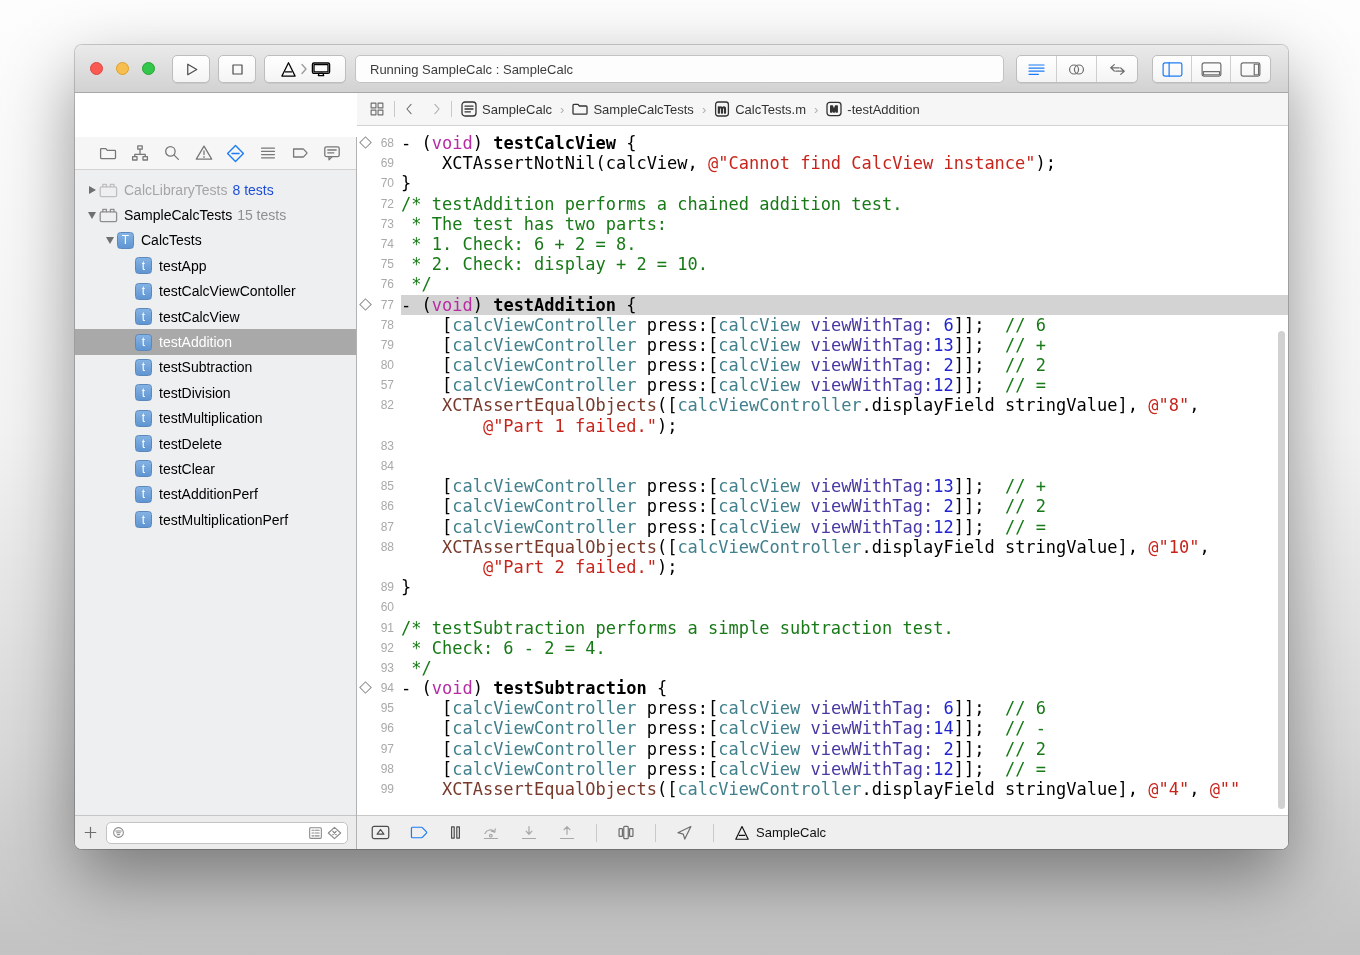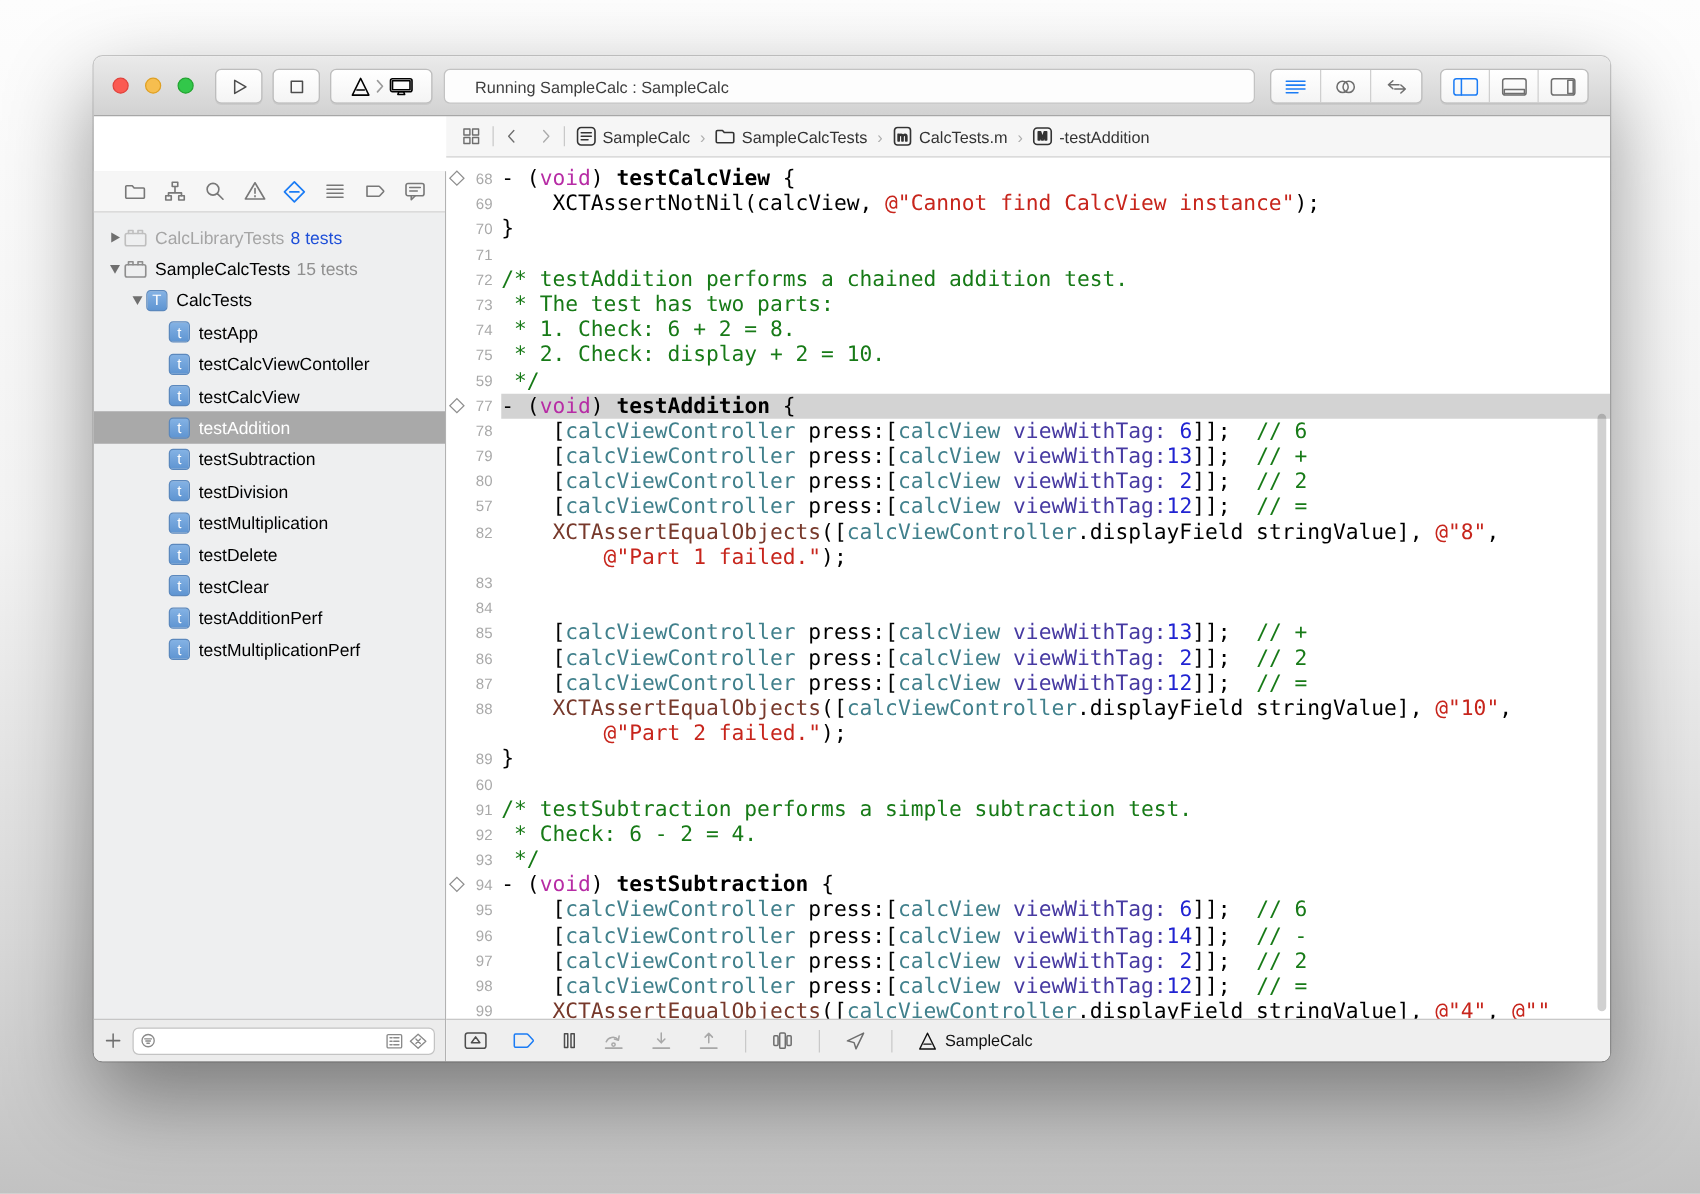--- a/index.html
+++ b/index.html
@@ -30,21 +30,21 @@
     background:linear-gradient(#fff,#f4f4f4); border:1px solid #bdbdbd;
     box-shadow:0 1px 0 rgba(0,0,0,.06);
     display:flex; align-items:center; justify-content:center;
   }
   .btn-run  { left:97px;  width:38px; }
   .btn-stop { left:143px; width:38px; }
   .btn-scheme { left:189px; width:82px; gap:3px; }
   .status-pill {
     position:absolute; left:280px; top:10px; width:649px; height:28px;
     background:#fdfdfd; border:1px solid #c3c3c3; border-radius:5px;
-    display:flex; align-items:center; padding-left:24px;
+    display:flex; align-items:center; padding-left:14px;
     font-size:13px; color:#3d3d3d;
   }
   .seg-group {
     position:absolute; top:10px; height:28px; display:flex;
     border:1px solid #bdbdbd; border-radius:5px; overflow:hidden;
     background:linear-gradient(#fff,#f4f4f4); box-shadow:0 1px 0 rgba(0,0,0,.06);
   }
   .seg-group .seg {
     width:40px; display:flex; align-items:center; justify-content:center;
     border-right:1px solid #cfcfcf;
@@ -480,41 +480,37 @@
             </div>
             <div class="cl">
               <div class="gut">69</div>
               <div class="codeln"><span class="c-p">    XCTAssertNotNil(calcView, </span><span class="c-str">@"Cannot find CalcView instance"</span><span class="c-p">);</span></div>
             </div>
             <div class="cl">
               <div class="gut">70</div>
               <div class="codeln"><span class="c-p">}</span></div>
             </div>
             <div class="cl">
-              <div class="gut">71</div>
-              <div class="codeln"></div>
-            </div>
-            <div class="cl">
               <div class="gut">72</div>
               <div class="codeln"><span class="c-cm">/* testAddition performs a chained addition test.</span></div>
             </div>
             <div class="cl">
               <div class="gut">73</div>
               <div class="codeln"><span class="c-cm"> * The test has two parts:</span></div>
             </div>
             <div class="cl">
               <div class="gut">74</div>
               <div class="codeln"><span class="c-cm"> * 1. Check: 6 + 2 = 8.</span></div>
             </div>
             <div class="cl">
               <div class="gut">75</div>
               <div class="codeln"><span class="c-cm"> * 2. Check: display + 2 = 10.</span></div>
             </div>
             <div class="cl">
-              <div class="gut">59</div>
+              <div class="gut">76</div>
               <div class="codeln"><span class="c-cm"> */</span></div>
             </div>
             <div class="cl hl">
               <div class="gut"><span class="dia"></span>77</div>
               <div class="codeln"><span class="c-p">- (</span><span class="c-kw">void</span><span class="c-p">) </span><span class="c-fn">testAddition</span><span class="c-p"> {</span></div>
             </div>
             <div class="cl">
               <div class="gut">78</div>
               <div class="codeln"><span class="c-p">    [</span><span class="c-type">calcViewController</span><span class="c-p"> press:[</span><span class="c-type">calcView</span><span class="c-p"> </span><span class="c-meth">viewWithTag:</span><span class="c-p"> </span><span class="c-num">6</span><span class="c-p">]];  </span><span class="c-cm">// 6</span></div>
             </div>

